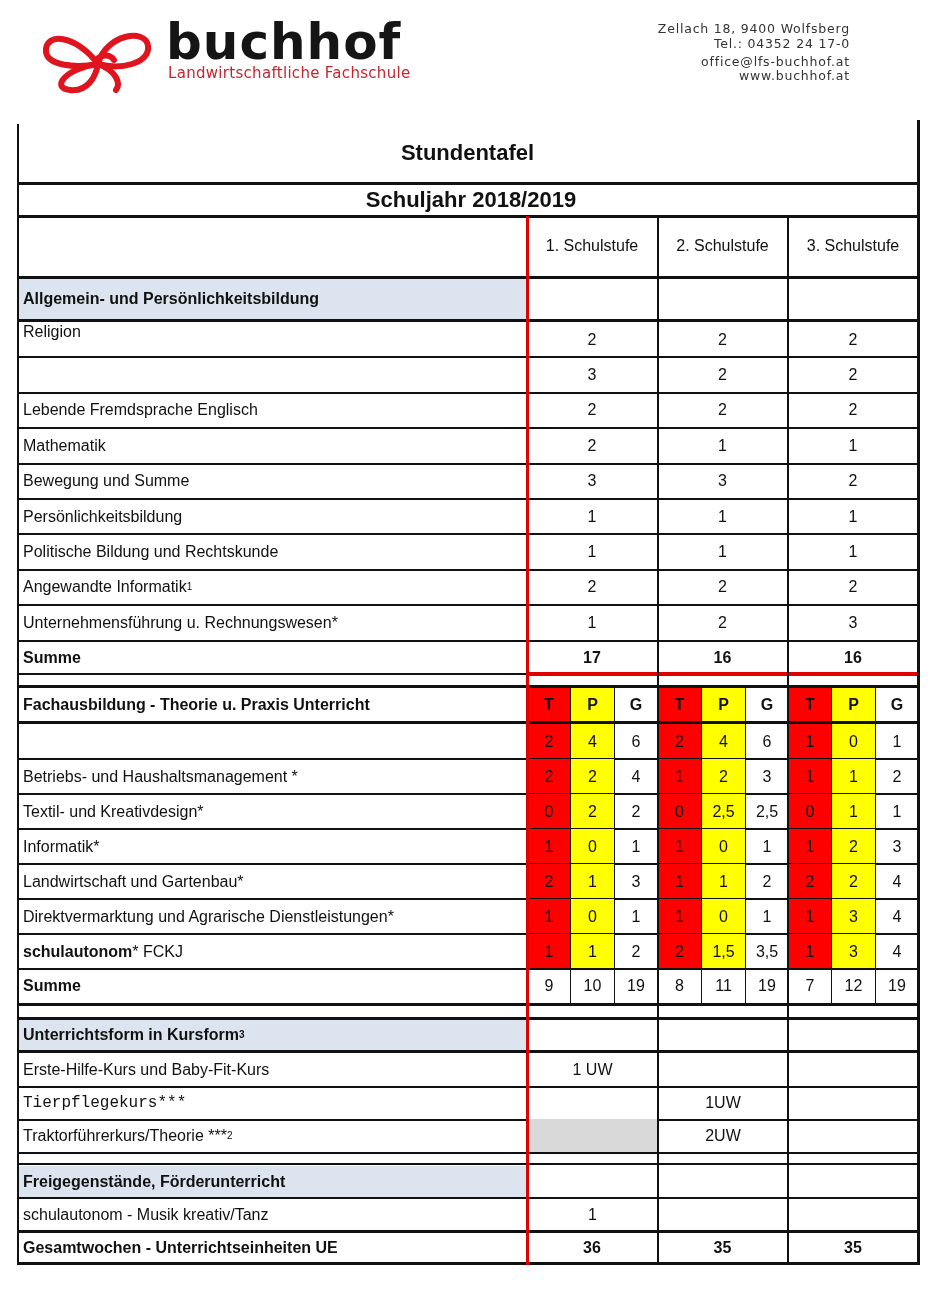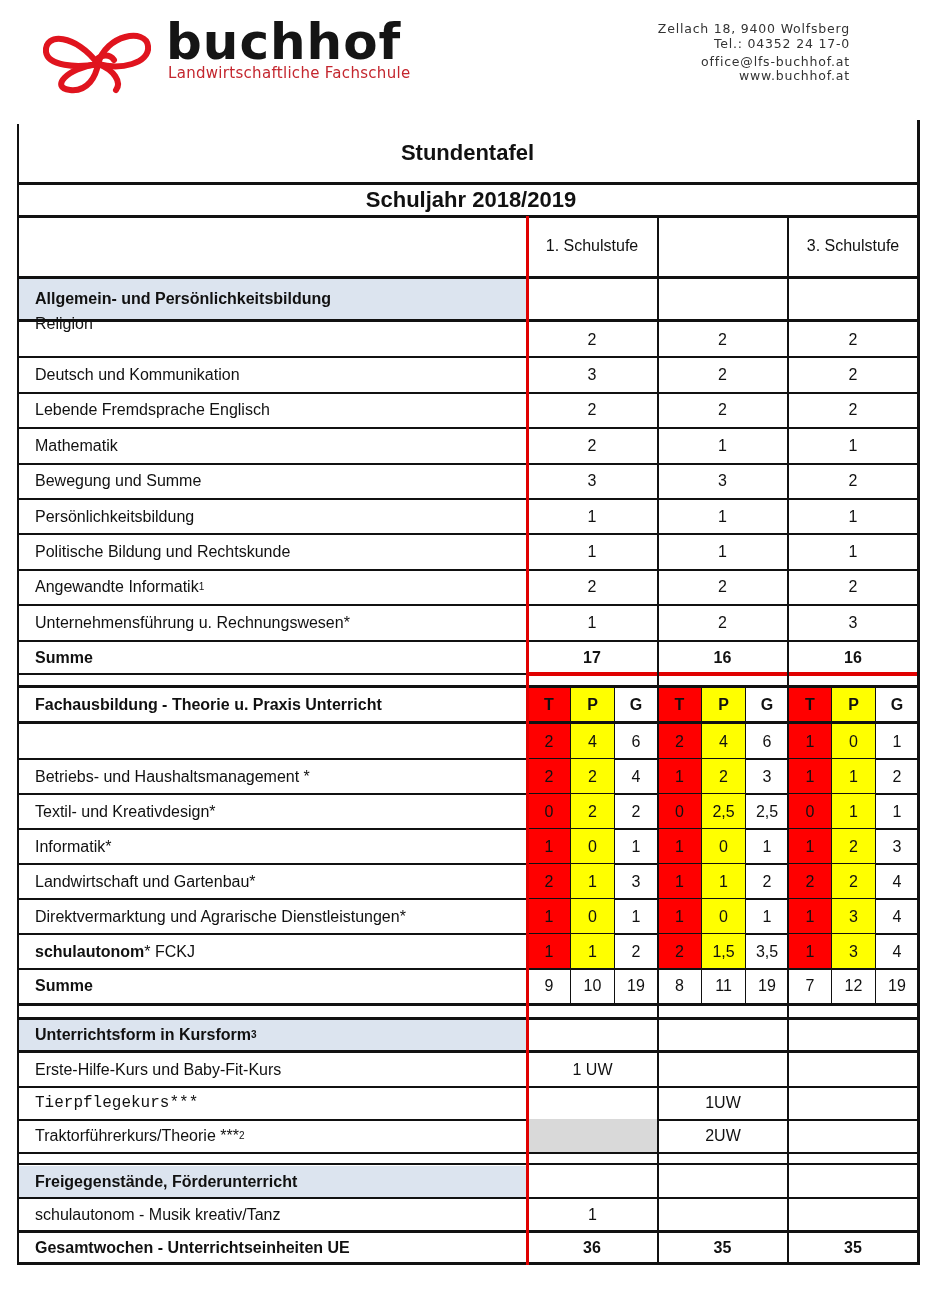--- a/index.html
+++ b/index.html
@@ -7,21 +7,21 @@
   .abs { position:absolute; }
   
   .logo-mark { left:36px; top:24px; width:128px; height:70px; }
   .brand { left:166px; top:14px; font-family:"DejaVu Sans", sans-serif; font-weight:bold; font-size:50px; letter-spacing:1px; color:#151515; line-height:56px; }
   .brand-sub { left:168px; top:64px; font-family:"DejaVu Sans", sans-serif; font-size:15px; color:#c4262e; letter-spacing:0.3px; }
   .contact { right:92px; font-family:"DejaVu Sans", sans-serif; font-size:12.5px; color:#333; text-align:right; letter-spacing:0.8px; }
   
   .vline { position:absolute; background:#111; }
   .hline { position:absolute; background:#111; }
   .cell { position:absolute; display:flex; align-items:center; box-sizing:border-box; font-size:16px; }
-  .lbl { padding-left:16px; }
+  .lbl { padding-left:4px; }
   .ctr { justify-content:center; }
   .bold { font-weight:bold; }
   .sec { background:#dce4ef; }
   .red { background:#ff0000; }
   .yel { background:#ffff00; }
   .gray { background:#d9d9d9; }
   .title { font-weight:bold; font-size:22px; justify-content:center; }
   .title2 { font-weight:bold; font-size:22px; justify-content:center;padding-left:7px; }
   sup { font-size:10px; vertical-align:7px; line-height:0; }
 </style>
@@ -45,30 +45,30 @@
 <div class="abs contact" style="top:36px;">Tel.: 04352 24 17-0</div>
 <div class="abs contact" style="top:54px;margin-left:32px;">office@lfs-buchhof.at</div>
 <div class="abs contact" style="top:68px;">www.buchhof.at</div>
 
 <div id="table" class="abs" style="left:0;top:0;width:942px;height:1142px;">
     <div class="cell title" style="left: 17px; top: 124px; width: 901px; height: 58px;">Stundentafel</div>
     <div class="cell title2" style="left: 17px; top: 184px; width: 901px; height: 32px;">Schuljahr 2018/2019</div>
     <div class="hline" style="left: 17px; top: 182px; width: 901px; height: 3px;"></div>
     <div class="hline" style="left: 17px; top: 215px; width: 901px; height: 3px;"></div>
     <div class="cell ctr" style="left: 527px; top: 216px; width: 130px; height: 60px;">1. Schulstufe</div>
+    <div class="cell ctr" style="left: 657px; top: 216px; width: 131px; height: 60px;">2. Schulstufe</div>
     <div class="cell ctr" style="left: 788px; top: 216px; width: 130px; height: 60px;">3. Schulstufe</div>
     <div class="hline" style="left: 17px; top: 276px; width: 901px; height: 3px;"></div>
     <div class="cell lbl bold sec" style="left: 19px; top: 279px; width: 508px; height: 40px;">Allgemein- und Persönlichkeitsbildung</div>
     <div class="hline" style="left: 17px; top: 319px; width: 901px; height: 3px;"></div>
-    <div class="cell lbl" style="left: 19px; top: 306px; width: 508px; height: 35.4px;">Religion</div>
+    <div class="cell lbl" style="left: 19px; top: 314px; width: 508px; height: 35.4px;">Religion</div>
     <div class="cell ctr" style="left: 527px; top: 322px; width: 130px; height: 35.4px;">2</div>
     <div class="cell ctr" style="left: 657px; top: 322px; width: 131px; height: 35.4px;">2</div>
     <div class="cell ctr" style="left: 788px; top: 322px; width: 130px; height: 35.4px;">2</div>
     <div class="hline" style="left: 17px; top: 356px; width: 901px; height: 2px;"></div>
-    <div class="cell lbl" style="left: 19px; top: 357.4px; width: 508px; height: 35.4px;">Deutsch und Kommunikation</div>
     <div class="cell ctr" style="left: 527px; top: 357.4px; width: 130px; height: 35.4px;">3</div>
     <div class="cell ctr" style="left: 657px; top: 357.4px; width: 131px; height: 35.4px;">2</div>
     <div class="cell ctr" style="left: 788px; top: 357.4px; width: 130px; height: 35.4px;">2</div>
     <div class="hline" style="left: 17px; top: 392px; width: 901px; height: 2px;"></div>
     <div class="cell lbl" style="left: 19px; top: 392.8px; width: 508px; height: 35.4px;">Lebende Fremdsprache Englisch</div>
     <div class="cell ctr" style="left: 527px; top: 392.8px; width: 130px; height: 35.4px;">2</div>
     <div class="cell ctr" style="left: 657px; top: 392.8px; width: 131px; height: 35.4px;">2</div>
     <div class="cell ctr" style="left: 788px; top: 392.8px; width: 130px; height: 35.4px;">2</div>
     <div class="hline" style="left: 17px; top: 427px; width: 901px; height: 2px;"></div>
     <div class="cell lbl" style="left: 19px; top: 428.2px; width: 508px; height: 35.4px;">Mathematik</div>

